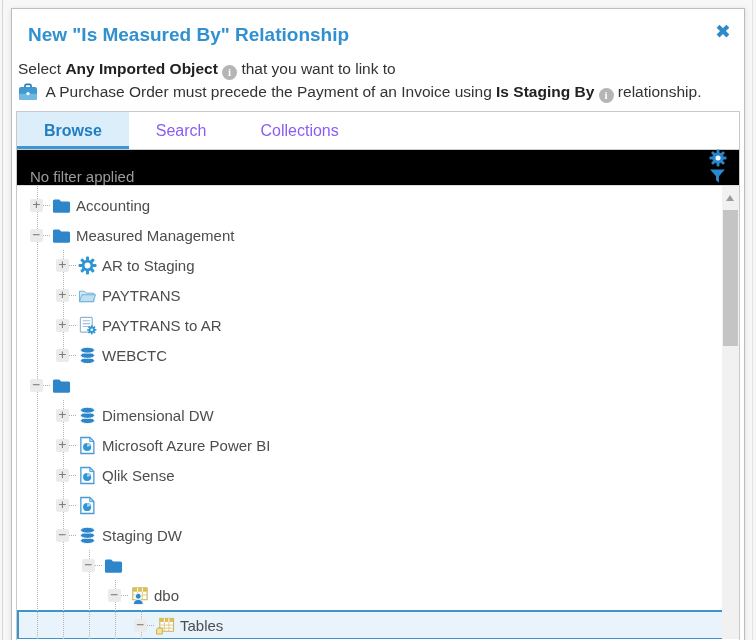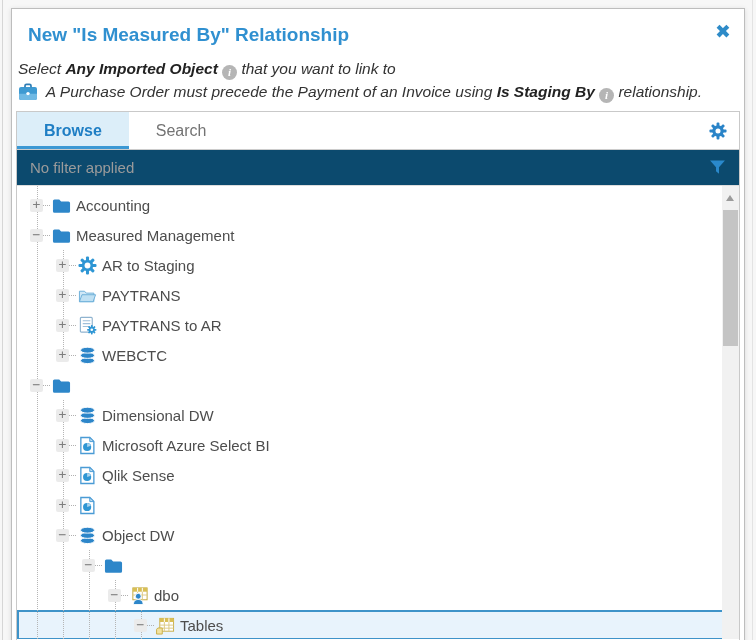--- a/index.html
+++ b/index.html
@@ -7,34 +7,34 @@
   .page-edge{position:absolute;top:0;bottom:0;width:0;border-left:1px solid #d6d6d6;}
   
   .dialog{position:absolute;left:11px;top:8px;width:734px;height:700px;background:#fff;
     border:1px solid #bdbdbd;box-shadow:0 1px 5px rgba(0,0,0,.12);box-sizing:border-box;}
   .dlg-header{position:relative;padding:13px 16px 0 16px;}
   .dlg-title{font-size:19px;font-weight:bold;color:#3090d0;line-height:26px;}
   .dlg-close{position:absolute;top:12px;right:13px;font-size:19px;font-weight:bold;
     color:#2e8bc8;cursor:pointer;line-height:22px;}
   
   .intro{margin:9px 6px 0 6px;color:#333;font-size:15.5px;}
-  .intro-line{line-height:23px;font-style:italic;}
+  .intro-line{line-height:23px;}
   .intro-line b{color:#222;}
   .info-icon{display:inline-block;width:15px;height:15px;border-radius:50%;background:#b5b5b5;
     color:#fff;font-size:11px;font-weight:bold;text-align:center;line-height:15px;
     vertical-align:-2px;font-family:"Liberation Serif","DejaVu Serif",serif;}
   .briefcase{vertical-align:-4px;margin-right:4px;}
   
   .panel{margin:8px 4px 0 4px;border:1px solid #c9c9c9;height:560px;box-sizing:border-box;}
-  .tab-row{display:flex;height:37px;border-bottom:1px solid #ccc;background:#fff;align-items:stretch;}
-  .tab{padding:0 27px;line-height:37px;font-size:16px;color:#737373;cursor:pointer;}
+  .tab-row{display:flex;height:37px;border-bottom:1px solid #ccc;background:#fff;align-items:stretch;flex-direction:column;}
+  .tab{padding:0 27px;line-height:37px;font-size:16px;color:#8b5cf6;cursor:pointer;}
   .tab.active{background:#dceef9;color:#1f7ec4;font-weight:bold;box-shadow:inset 0 -3px 0 #3b98d4;}
   .tab-gear{margin-left:auto;display:flex;align-items:center;padding-right:12px;cursor:pointer;}
-  .filter-row{display:flex;align-items:center;height:36px;border-bottom:1px solid #ddd;
-    background:#0c4a6e;padding:0 13px;box-sizing:border-box;}
+  .filter-row{display:flex;align-items:flex-end;height:36px;border-bottom:1px solid #ddd;
+    background:#000000;padding:0 13px;box-sizing:border-box;}
   .filter-status{color:#9b9b9b;font-size:15px;}
   .filter-icon{margin-left:auto;cursor:pointer;display:flex;align-items:center;}
   
   .tree{position:relative;height:453px;background:#fff;overflow:hidden;}
   .tree-rows{position:relative;padding-top:4px;}
   .tree-row{display:flex;align-items:center;height:30px;cursor:pointer;}
   .tree-row.selected{background:#e8f3fc;border:2px solid #3e93c9;height:26px;
     width:calc(100% - 17px);box-sizing:content-box;}
   .expander{position:relative;z-index:2;width:13px;height:13px;background:#ebebeb;border-radius:2px;
     color:#7d7d7d;font-size:13px;line-height:12px;text-align:center;flex:0 0 13px;
@@ -72,20 +72,21 @@
           <path d="M7 4.2 v-1.4 a1.5 1.5 0 0 1 1.5 -1.5 h3 a1.5 1.5 0 0 1 1.5 1.5 v1.4" stroke="#2d7db5" stroke-width="1.7" fill="none"></path>
           <circle cx="10" cy="10.6" r="1.7" fill="#fff"></circle>
         </svg><span> A Purchase Order must precede the Payment of an Invoice using </span><b>Is Staging By</b> <span class="info-icon">i</span><span> relationship.</span></div>
   </div>
 
   <div class="panel">
     <div class="tab-row">
       <span id="tabs-mount" style="display:flex">
           <div class="tab active">Browse</div>
           <div class="tab">Search</div>
+          <div class="tab">Collections</div>
         </span>
       <span class="tab-gear">
         <svg width="18" height="18" viewBox="0 0 20 20">
             <g fill="#2a84c8">
               <rect x="8.4" y="0.5" width="3.2" height="19" rx="1.1"></rect>
               <rect x="8.4" y="0.5" width="3.2" height="19" rx="1.1" transform="rotate(45 10 10)"></rect>
               <rect x="8.4" y="0.5" width="3.2" height="19" rx="1.1" transform="rotate(90 10 10)"></rect>
               <rect x="8.4" y="0.5" width="3.2" height="19" rx="1.1" transform="rotate(135 10 10)"></rect>
               <circle cx="10" cy="10" r="6.4"></circle>
             </g>
@@ -213,21 +214,21 @@
     <span class="expander">+</span>
     <span class="stub"></span>
     <span class="node-icon">
               <svg width="19" height="19" viewBox="0 0 20 20">
                 <path d="M3 1.6 h9.4 l4.3 4.3 v12.5 h-13.7 z" fill="#fff" stroke="#4a9bd5" stroke-width="1.4"></path>
                 <path d="M12.4 1.6 l4.3 4.3 h-4.3 z" fill="#bcdcf2" stroke="#4a9bd5"></path>
                 <circle cx="9.6" cy="11.6" r="4.3" fill="#2e96d4"></circle>
                 <path d="M9.6 11.6 L9.6 7.3 A4.3 4.3 0 0 1 13.6 10.2 z" fill="#a9d2ec"></path>
               </svg>
             </span>
-    <span class="node-label">Microsoft Azure Select BI</span>
+    <span class="node-label">Microsoft Azure Power BI</span>
   </div>
           <div class="tree-row" style="padding-left: 39px;">
     <span class="expander">+</span>
     <span class="stub"></span>
     <span class="node-icon">
               <svg width="19" height="19" viewBox="0 0 20 20">
                 <path d="M3 1.6 h9.4 l4.3 4.3 v12.5 h-13.7 z" fill="#fff" stroke="#4a9bd5" stroke-width="1.4"></path>
                 <path d="M12.4 1.6 l4.3 4.3 h-4.3 z" fill="#bcdcf2" stroke="#4a9bd5"></path>
                 <circle cx="9.6" cy="11.6" r="4.3" fill="#2e96d4"></circle>
                 <path d="M9.6 11.6 L9.6 7.3 A4.3 4.3 0 0 1 13.6 10.2 z" fill="#a9d2ec"></path>
@@ -252,21 +253,21 @@
     <span class="stub"></span>
     <span class="node-icon">
               <svg width="19" height="19" viewBox="0 0 20 20">
                 <g fill="#2d86c9" stroke="#fff" stroke-width="1">
                   <ellipse cx="10" cy="15.4" rx="7.4" ry="3.1"></ellipse>
                   <ellipse cx="10" cy="9.9" rx="7.4" ry="3.1"></ellipse>
                   <ellipse cx="10" cy="4.4" rx="7.4" ry="3.1"></ellipse>
                 </g>
               </svg>
             </span>
-    <span class="node-label">Object DW</span>
+    <span class="node-label">Staging DW</span>
   </div>
           <div class="tree-row" style="padding-left: 65px;">
     <span class="expander">−</span>
     <span class="stub"></span>
     <span class="node-icon">
               <svg width="19" height="19" viewBox="0 0 20 18">
                 <path d="M1 4.2 a1.6 1.6 0 0 1 1.6 -1.6 h5 l2 2.2 h7.8 a1.6 1.6 0 0 1 1.6 1.6 v8.6 a1.6 1.6 0 0 1 -1.6 1.6 h-14.8 a1.6 1.6 0 0 1 -1.6 -1.6 z" fill="#2d86c9"></path>
               </svg>
             </span>
   </div>

